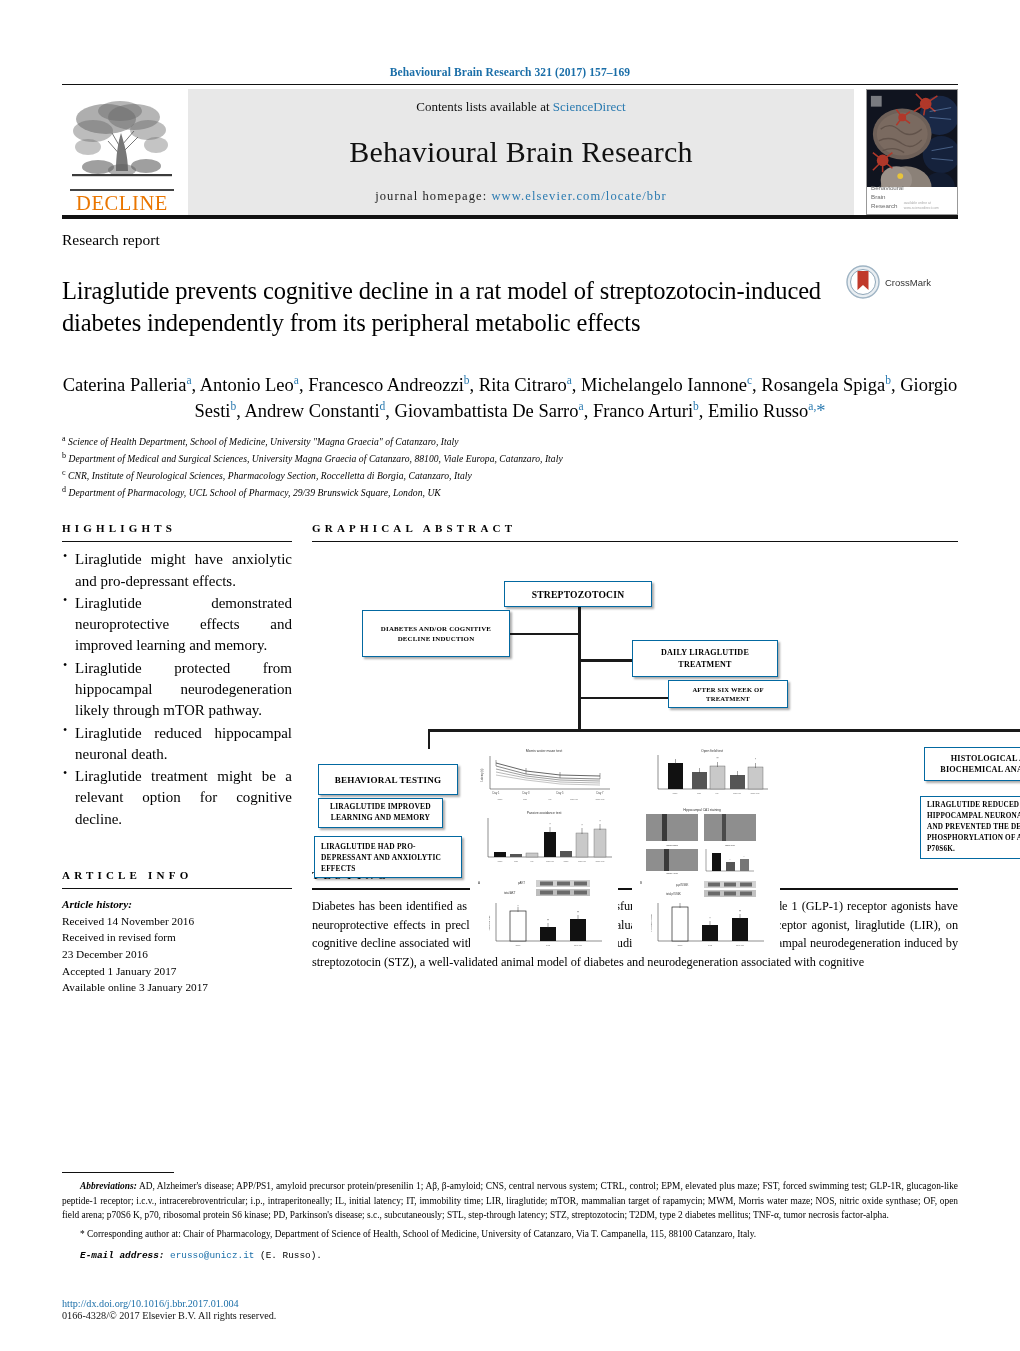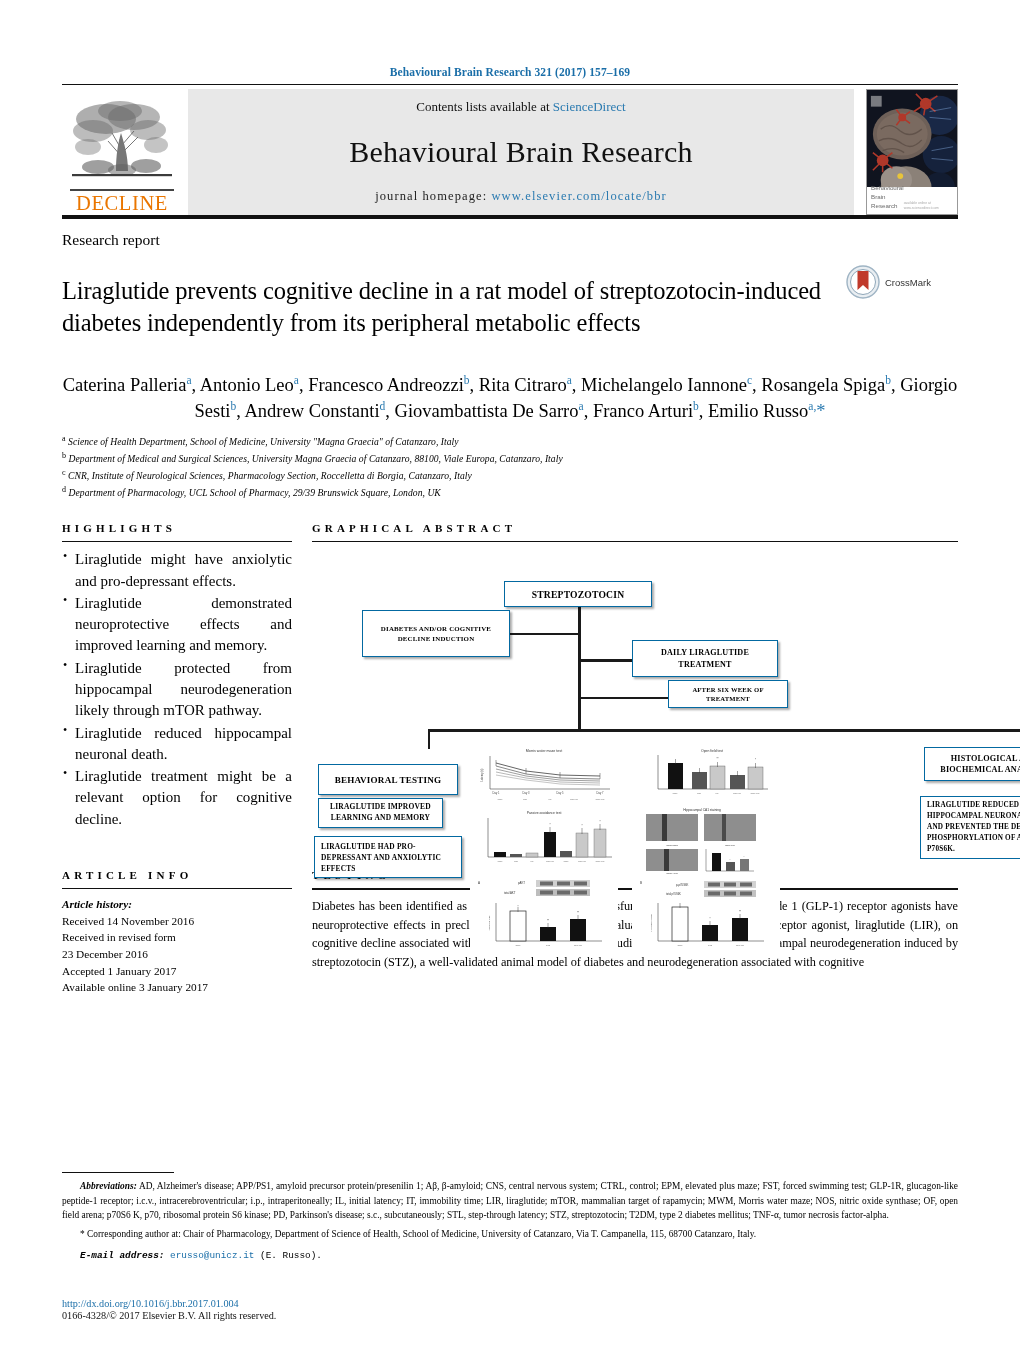--- a/index.html
+++ b/index.html
@@ -572,21 +572,21 @@
       <div class="abstract-body">Diabetes has been identified as a risk factor for cognitive dysfunctions. Glucagone like peptide 1 (GLP-1) receptor agonists have neuroprotective effects in preclinical animal models. We evaluated the effects of GLP-1 receptor agonist, liraglutide (LIR), on cognitive decline associated with diabetes. Furthermore, we studied LIR effects against hippocampal neurodegeneration induced by streptozotocin (STZ), a well-validated animal model of diabetes and neurodegeneration associated with cognitive</div>
     </div>
   </div>
 
   <div class="footnotes">
     <div class="fn-rule"></div>
     <div class="fn fn-indent">
       <span class="lead">Abbreviations:</span>
       <span>AD, Alzheimer's disease; APP/PS1, amyloid precursor protein/presenilin 1; Aβ, β-amyloid; CNS, central nervous system; CTRL, control; EPM, elevated plus maze; FST, forced swimming test; GLP-1R, glucagon-like peptide-1 receptor; i.c.v., intracerebroventricular; i.p., intraperitoneally; IL, initial latency; IT, immobility time; LIR, liraglutide; mTOR, mammalian target of rapamycin; MWM, Morris water maze; NOS, nitric oxide synthase; OF, open field arena; p70S6 K, p70, ribosomal protein S6 kinase; PD, Parkinson's disease; s.c., subcutaneously; STL, step-through latency; STZ, streptozotocin; T2DM, type 2 diabetes mellitus; TNF-α, tumor necrosis factor-alpha.</span>
     </div>
-    <div class="fn fn-indent" style="margin-top:5px;">* Corresponding author at: Chair of Pharmacology, Department of Science of Health, School of Medicine, University of Catanzaro, Via T. Campanella, 115, 68700 Catanzaro, Italy.</div>
+    <div class="fn fn-indent" style="margin-top:5px;">* Corresponding author at: Chair of Pharmacology, Department of Science of Health, School of Medicine, University of Catanzaro, Via T. Campanella, 115, 88100 Catanzaro, Italy.</div>
     <div class="fn fn-email">
       <span class="ital">E-mail address:</span>
       <span class="link-blue">erusso@unicz.it</span>
       <span>(E. Russo).</span>
     </div>
   </div>
 
   <div class="footer-block">
     <div class="doi">http://dx.doi.org/10.1016/j.bbr.2017.01.004</div>
     <div class="copyright">0166-4328/© 2017 Elsevier B.V. All rights reserved.</div>

